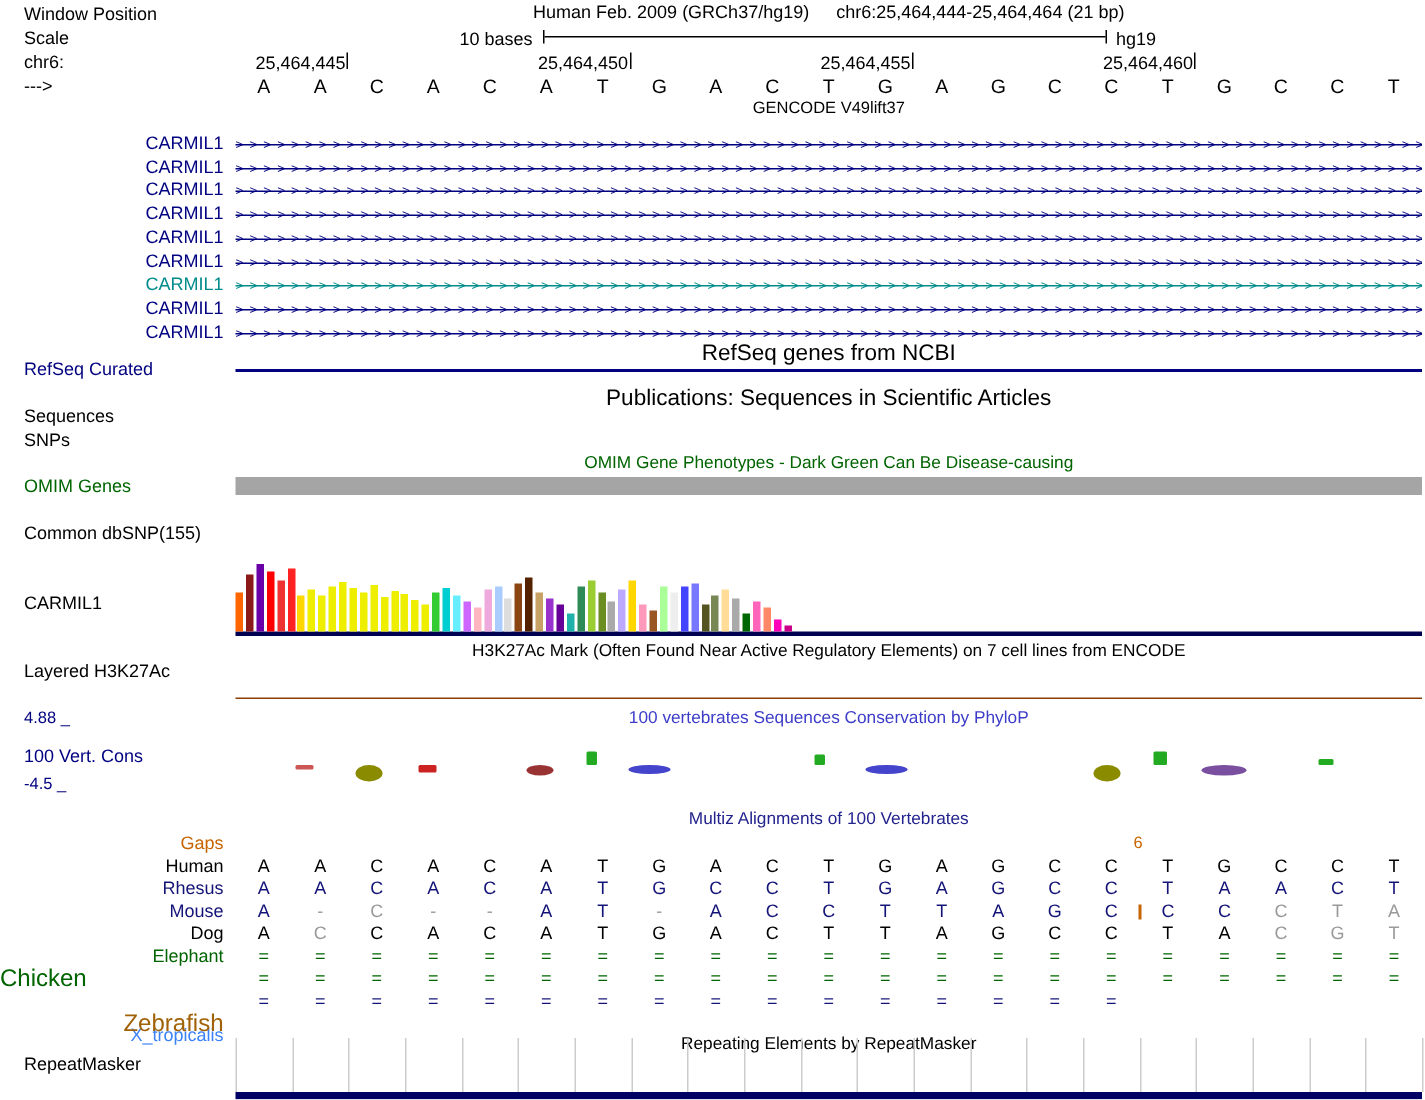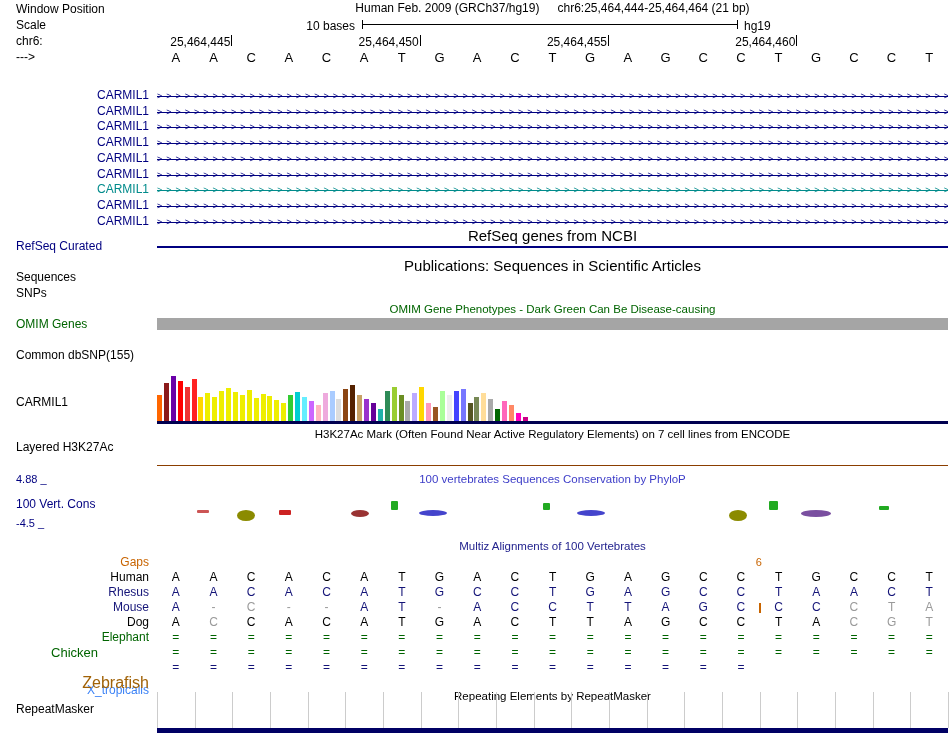--- a/index.html
+++ b/index.html
@@ -38,20 +38,21 @@
     <span>Human Feb. 2009 (GRCh37/hg19)</span>
     <span>chr6:25,464,444-25,464,464 (21 bp)</span>
   </div>
 
   <div class="scaletext">10 bases</div>
   <div class="bracket">
       <span></span>
     </div>
   <div class="hg">hg19</div>
 
+  <div class="ctitle" style="top:66px;font-size:11px">GENCODE V49lift37</div>
   <div class="ctitle small" style="top:229px">RefSeq genes from NCBI</div>
   <div class="ctitle small" style="top:259px">Publications: Sequences in Scientific Articles</div>
   <div class="ctitle green" style="top:303px">OMIM Gene Phenotypes - Dark Green Can Be Disease-causing</div>
   <div class="ctitle" style="top:428px">H3K27Ac Mark (Often Found Near Active Regulatory Elements) on 7 cell lines from ENCODE</div>
   <div class="ctitle phyloblue" style="top:473px">100 vertebrates Sequences Conservation by PhyloP</div>
   <div class="ctitle multizblue" style="top:540px">Multiz Alignments of 100 Vertebrates</div>
   <div class="ctitle" style="top:690px">Repeating Elements by RepeatMasker</div>
 
   <div class="lbl navy" style="top:240px">RefSeq Curated</div>
   <div class="lbl" style="top:271px">Sequences</div>
@@ -348,21 +349,21 @@
       <div style="flex: 1 1 0%; text-align: center; font-size: 12px; line-height: 13px; color: rgb(0, 100, 0);">=</div>
       <div style="flex: 1 1 0%; text-align: center; font-size: 12px; line-height: 13px; color: rgb(0, 100, 0);">=</div>
       <div style="flex: 1 1 0%; text-align: center; font-size: 12px; line-height: 13px; color: rgb(0, 100, 0);">=</div>
       <div style="flex: 1 1 0%; text-align: center; font-size: 12px; line-height: 13px; color: rgb(0, 100, 0);">=</div>
       <div style="flex: 1 1 0%; text-align: center; font-size: 12px; line-height: 13px; color: rgb(0, 100, 0);">=</div>
       <div style="flex: 1 1 0%; text-align: center; font-size: 12px; line-height: 13px; color: rgb(0, 100, 0);">=</div>
       <div style="flex: 1 1 0%; text-align: center; font-size: 12px; line-height: 13px; color: rgb(0, 100, 0);">=</div>
       <div style="flex: 1 1 0%; text-align: center; font-size: 12px; line-height: 13px; color: rgb(0, 100, 0);">=</div>
       <div style="flex: 1 1 0%; text-align: center; font-size: 12px; line-height: 13px; color: rgb(0, 100, 0);">=</div>
     </div>
-    <div style="position: absolute; left: 0px; top: 646px; width: 152px; padding-right: 3px; text-align: center; font-size: 13px; line-height: 13px; color: rgb(0, 100, 0);">Chicken</div>
+    <div style="position: absolute; left: 0px; top: 646px; width: 152px; padding-right: 3px; text-align: left; font-size: 16px; line-height: 13px; color: rgb(0, 100, 0);">Chicken</div>
     <div style="position: absolute; left: 157px; top: 646px; width: 791px; height: 14px; display: flex;">
       <div style="flex: 1 1 0%; text-align: center; font-size: 12px; line-height: 13px; color: rgb(0, 100, 0);">=</div>
       <div style="flex: 1 1 0%; text-align: center; font-size: 12px; line-height: 13px; color: rgb(0, 100, 0);">=</div>
       <div style="flex: 1 1 0%; text-align: center; font-size: 12px; line-height: 13px; color: rgb(0, 100, 0);">=</div>
       <div style="flex: 1 1 0%; text-align: center; font-size: 12px; line-height: 13px; color: rgb(0, 100, 0);">=</div>
       <div style="flex: 1 1 0%; text-align: center; font-size: 12px; line-height: 13px; color: rgb(0, 100, 0);">=</div>
       <div style="flex: 1 1 0%; text-align: center; font-size: 12px; line-height: 13px; color: rgb(0, 100, 0);">=</div>
       <div style="flex: 1 1 0%; text-align: center; font-size: 12px; line-height: 13px; color: rgb(0, 100, 0);">=</div>
       <div style="flex: 1 1 0%; text-align: center; font-size: 12px; line-height: 13px; color: rgb(0, 100, 0);">=</div>
       <div style="flex: 1 1 0%; text-align: center; font-size: 12px; line-height: 13px; color: rgb(0, 100, 0);">=</div>

